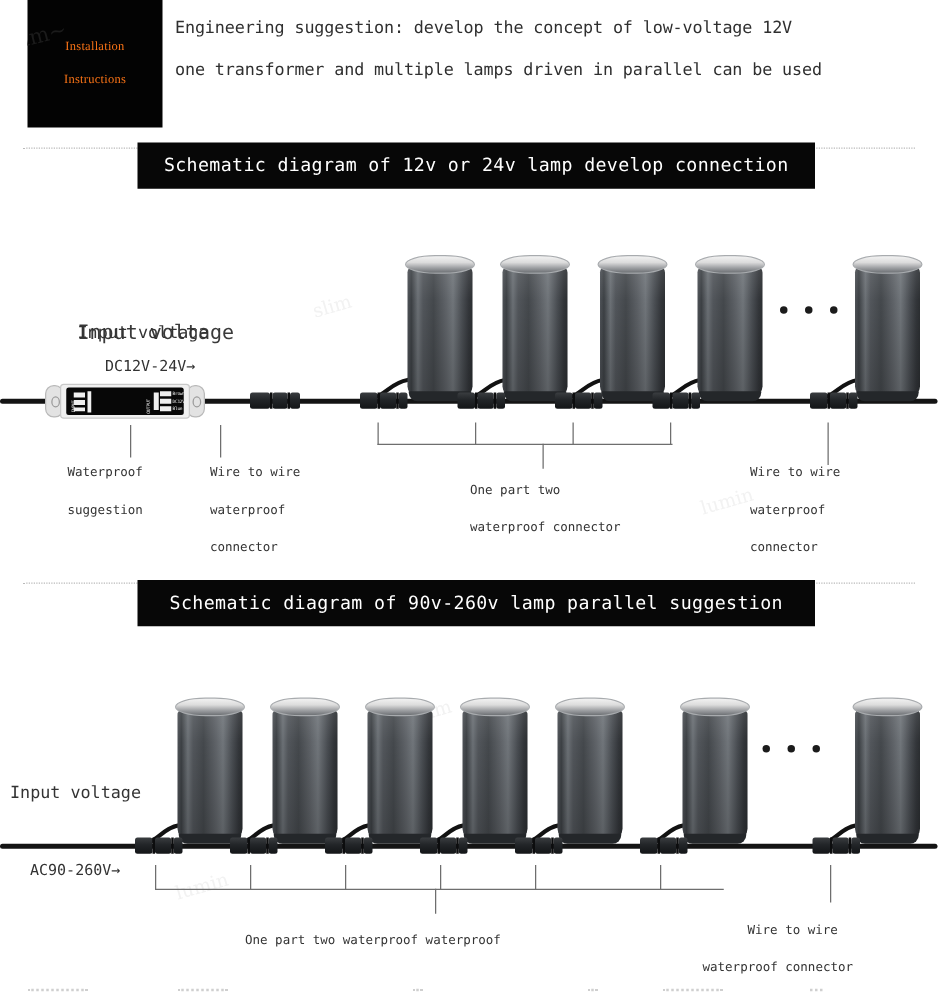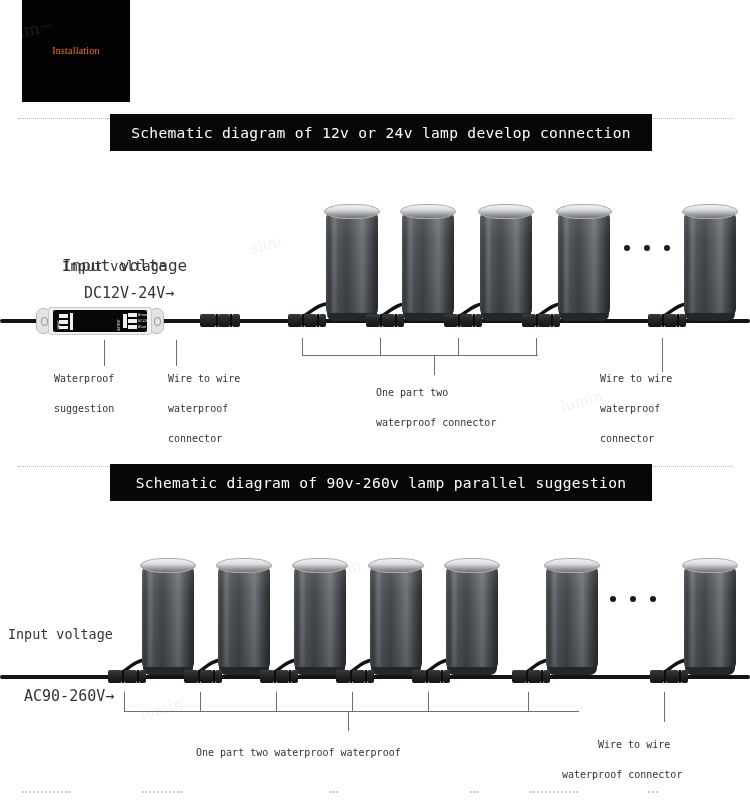--- a/index.html
+++ b/index.html
@@ -87,21 +87,21 @@
   }
 
   svg.wire{position:absolute;overflow:visible;}
   svg.wire path{fill:none;stroke:#121212;stroke-width:3.4;stroke-linecap:round;}
 
   
   .vline{width:1.4px;background:#6e6e6e;}
   .hline{height:1.4px;background:#6e6e6e;}
 
   .lbl{font-size:10px;line-height:30px;color:#333333;white-space:nowrap;}
-  .lbl.small{font-size:15px;}
+  .lbl.small{font-size:12px;}
 
   .dots{display:flex;gap:14px;align-items:center;}
   .dots i{display:block;width:6px;height:6px;border-radius:50%;background:#1b1b1b;}
 
   
   #xfmr{width:128px;height:28px;}
   #xfmr .shell{
     position:absolute;left:12px;top:0;width:104px;height:28px;
     background:#f0f0f0;border:1px solid #c9c9c9;border-radius:3px;box-sizing:border-box;
   }
@@ -136,23 +136,26 @@
     transform:rotate(-16deg);font-family:"DejaVu Serif","Liberation Serif",serif;
   }
   .botdot{position:absolute;height:0;border-top:2px dotted #cfcfcf;}
 </style>
 </head>
 <body>
 
 <div class="abs" id="badge">
   <div class="wm">slm~</div>
   <div class="bl">Installation</div>
+  <div class="bl">Instructions</div>
 </div>
 
 <div class="abs" id="intro">
+  <div class="ln">Engineering suggestion: develop the concept of low-voltage 12V</div>
+  <div class="ln">one transformer and multiple lamps driven in parallel can be used</div>
 </div>
 
 <div class="abs dotrule" style="top:118px;"></div>
 
 <div class="abs banner" style="left:110px;top:114px;width:542px;">Schematic diagram of 12v or 24v lamp develop connection</div>
 
 <div class="wm-faint" style="left:250px;top:236px;">slim</div>
 <div class="wm-faint" style="left:560px;top:392px;">lumin</div>
 
 <div class="abs" style="left:62px;top:256px;">Input voltage</div>

